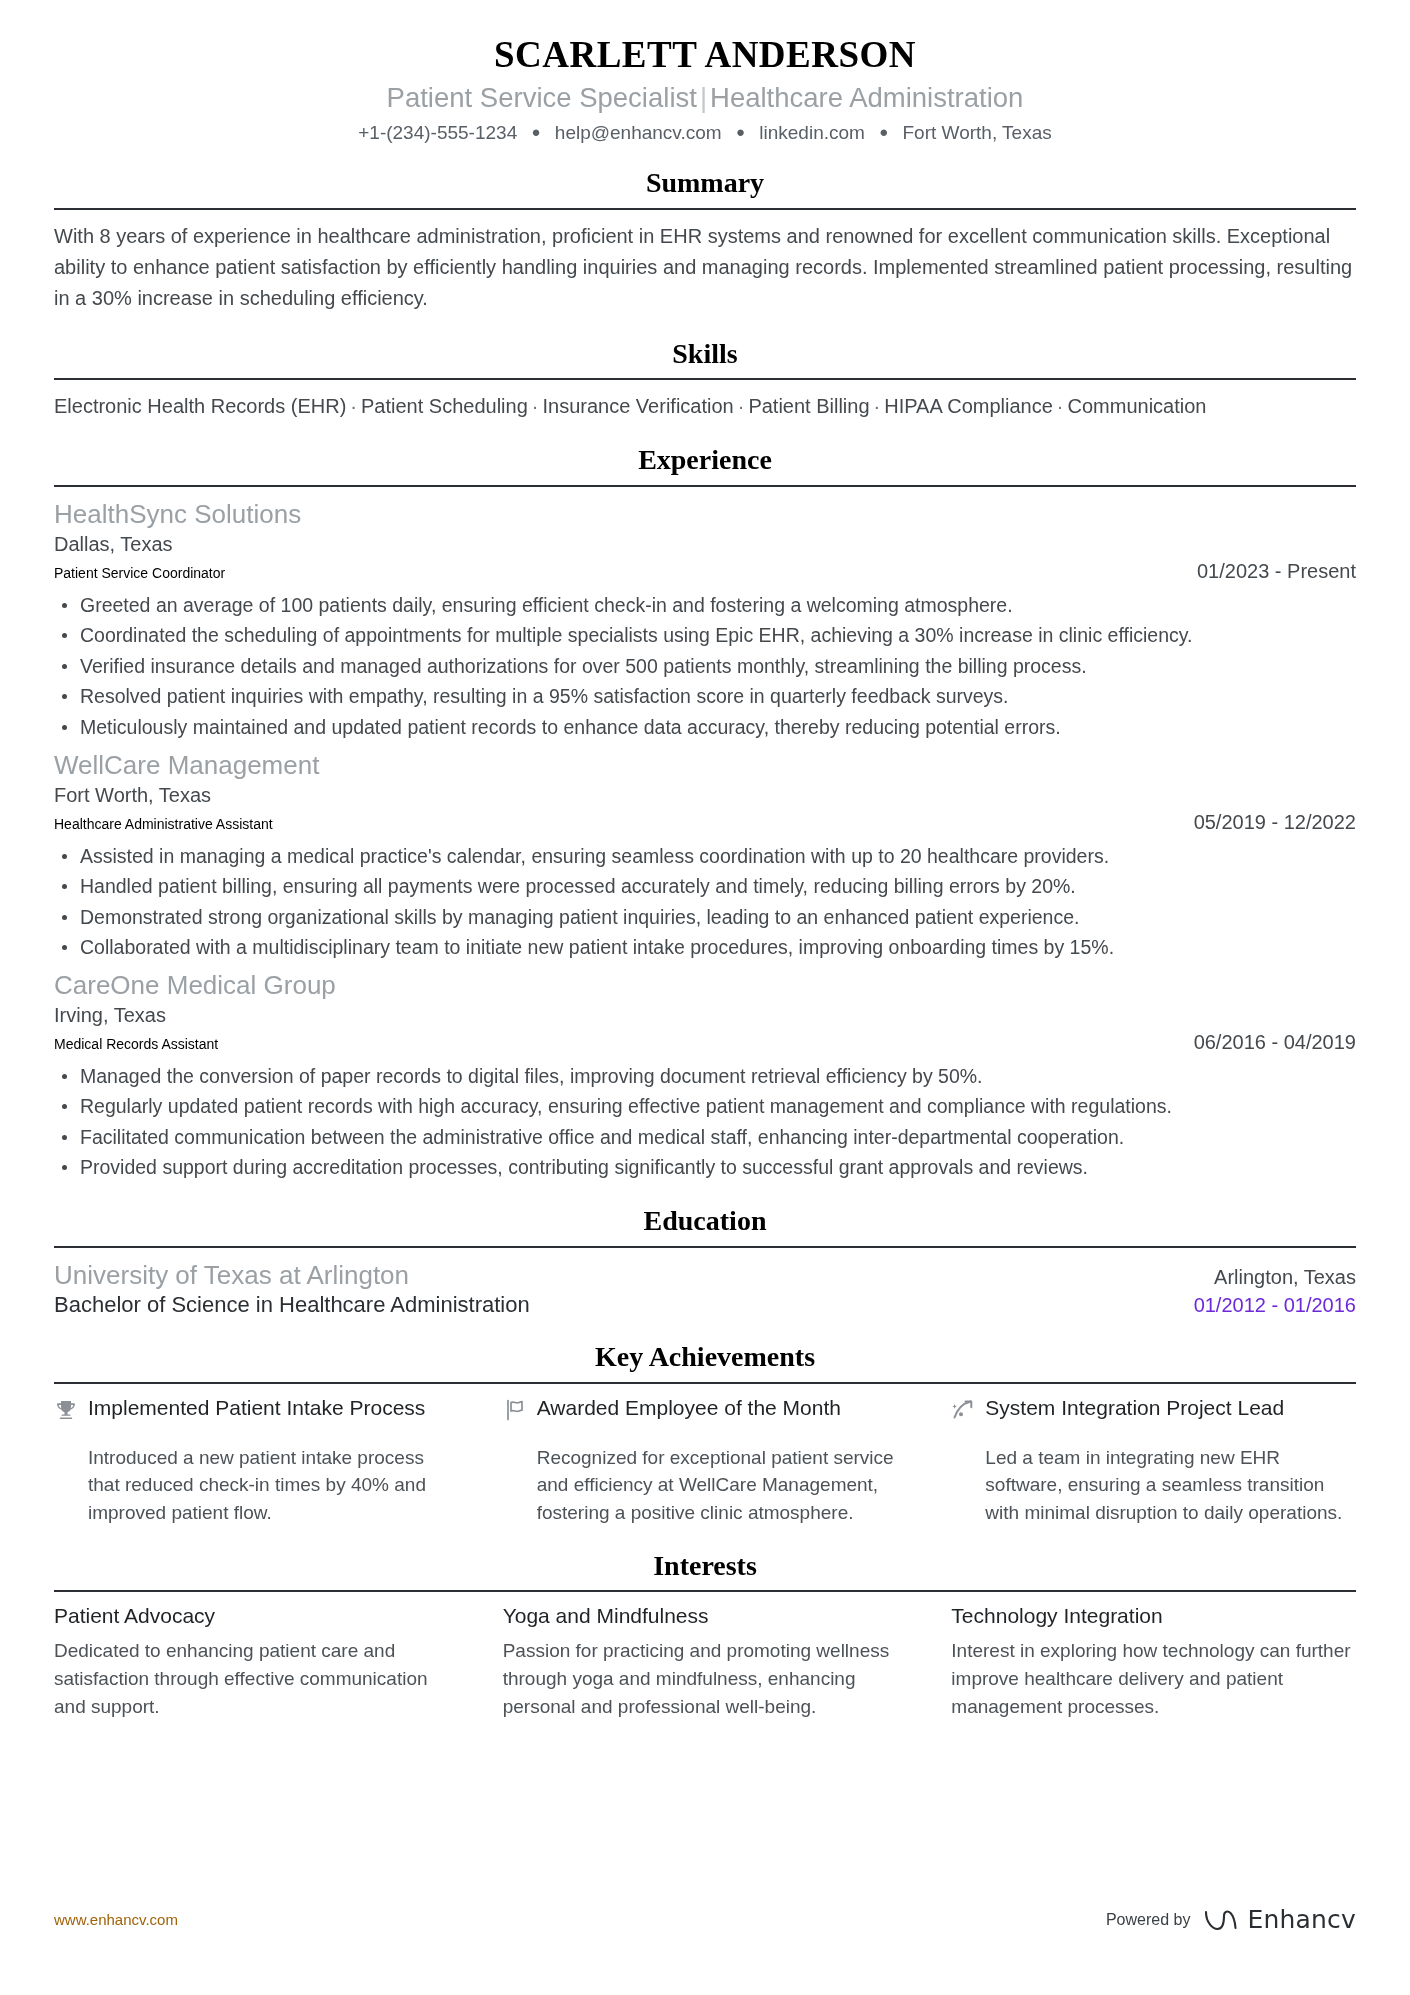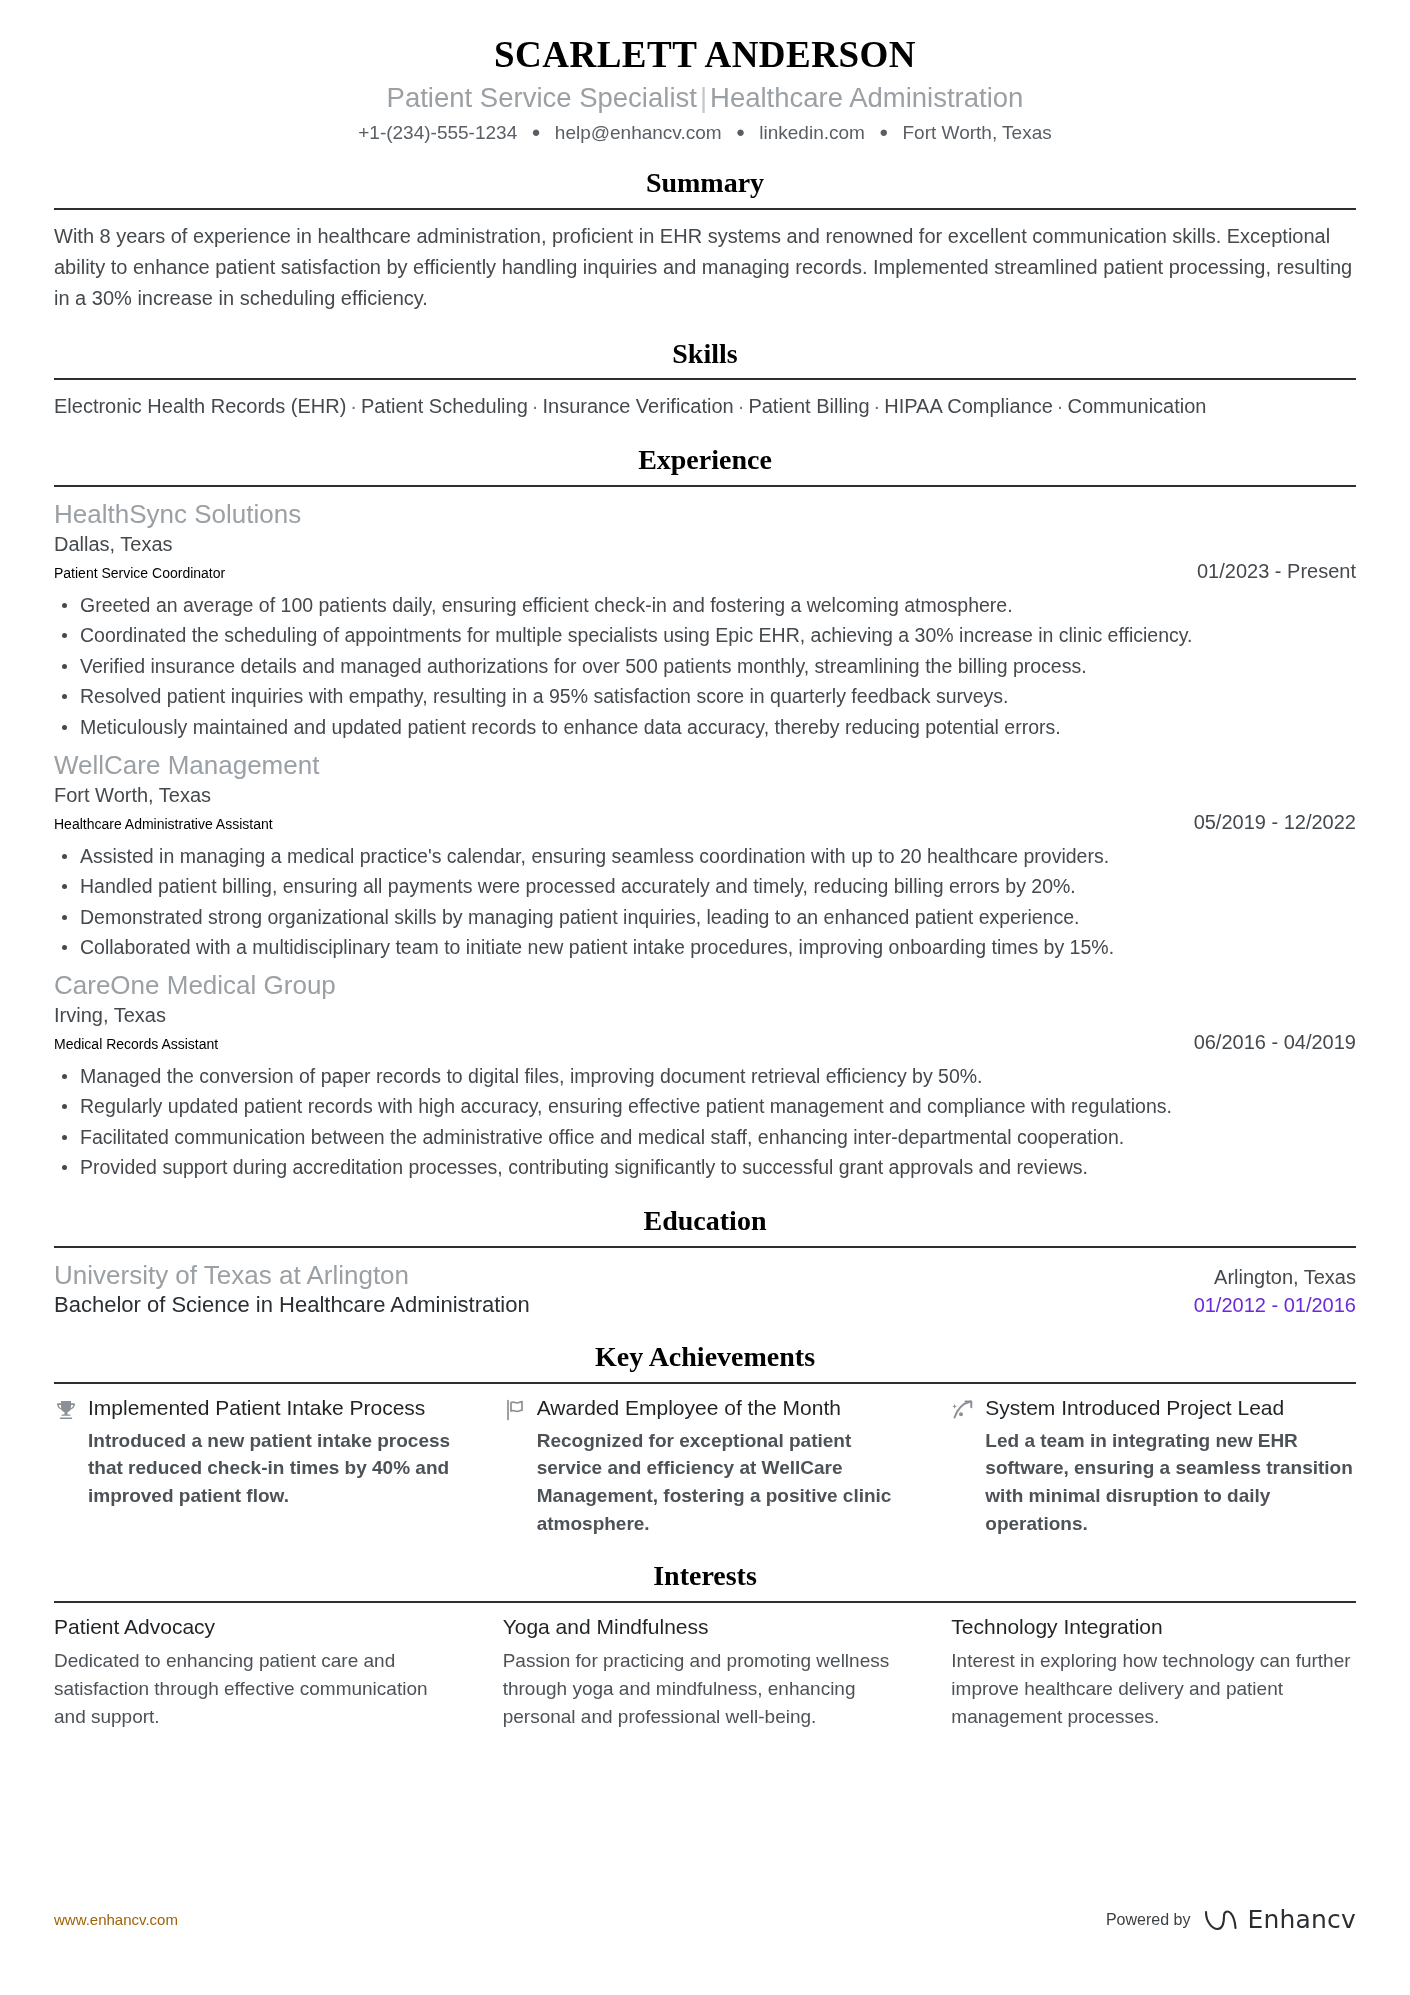--- a/index.html
+++ b/index.html
@@ -214,23 +214,22 @@
   .ach-icon svg { display: block; width: 24px; height: 24px; }
   .ach-title {
     font-size: 21px;
     color: #1f2326;
     line-height: 1.24;
   }
   .ach-desc {
     font-size: 19px;
     line-height: 1.45;
     color: #4c5257;
-    margin-top: 5px;
+    margin-top: 22px;
     padding-left: 34px;
-    font-weight: bold;
   }
 
   
   .int-title {
     font-size: 21px;
     color: #1f2326;
     line-height: 1.25;
   }
   .int-desc {
     font-size: 19px;
@@ -411,21 +410,21 @@
         <div class="col3">
           <div class="ach-head">
             <span class="ach-icon">
               <svg viewBox="0 0 24 24" fill="none" aria-hidden="true">
                 <path d="M3.5 19.5C6 12 11.5 5.5 19.5 3.5" stroke="currentColor" stroke-width="2" stroke-linecap="round"></path>
                 <path d="M14.5 3.4h5.8v5.8" stroke="currentColor" stroke-width="2" stroke-linecap="round" stroke-linejoin="round"></path>
                 <circle cx="10" cy="16.3" r="2" fill="currentColor"></circle>
                 <path d="M3.6 6.1l.7 1.6 1.6.7-1.6.7-.7 1.6-.7-1.6L1.3 8.4l1.6-.7.7-1.6z" fill="currentColor"></path>
               </svg>
             </span>
-            <div class="ach-title">System Introduced Project Lead</div>
+            <div class="ach-title">System Integration Project Lead</div>
           </div>
           <div class="ach-desc">Led a team in integrating new EHR software, ensuring a seamless transition with minimal disruption to daily operations.</div>
         </div>
       </div>
   </div>
 
   <div class="section">
     <div class="section-title">Interests</div>
     <div class="rule"></div>
     <div class="cols3" id="interests-list">

